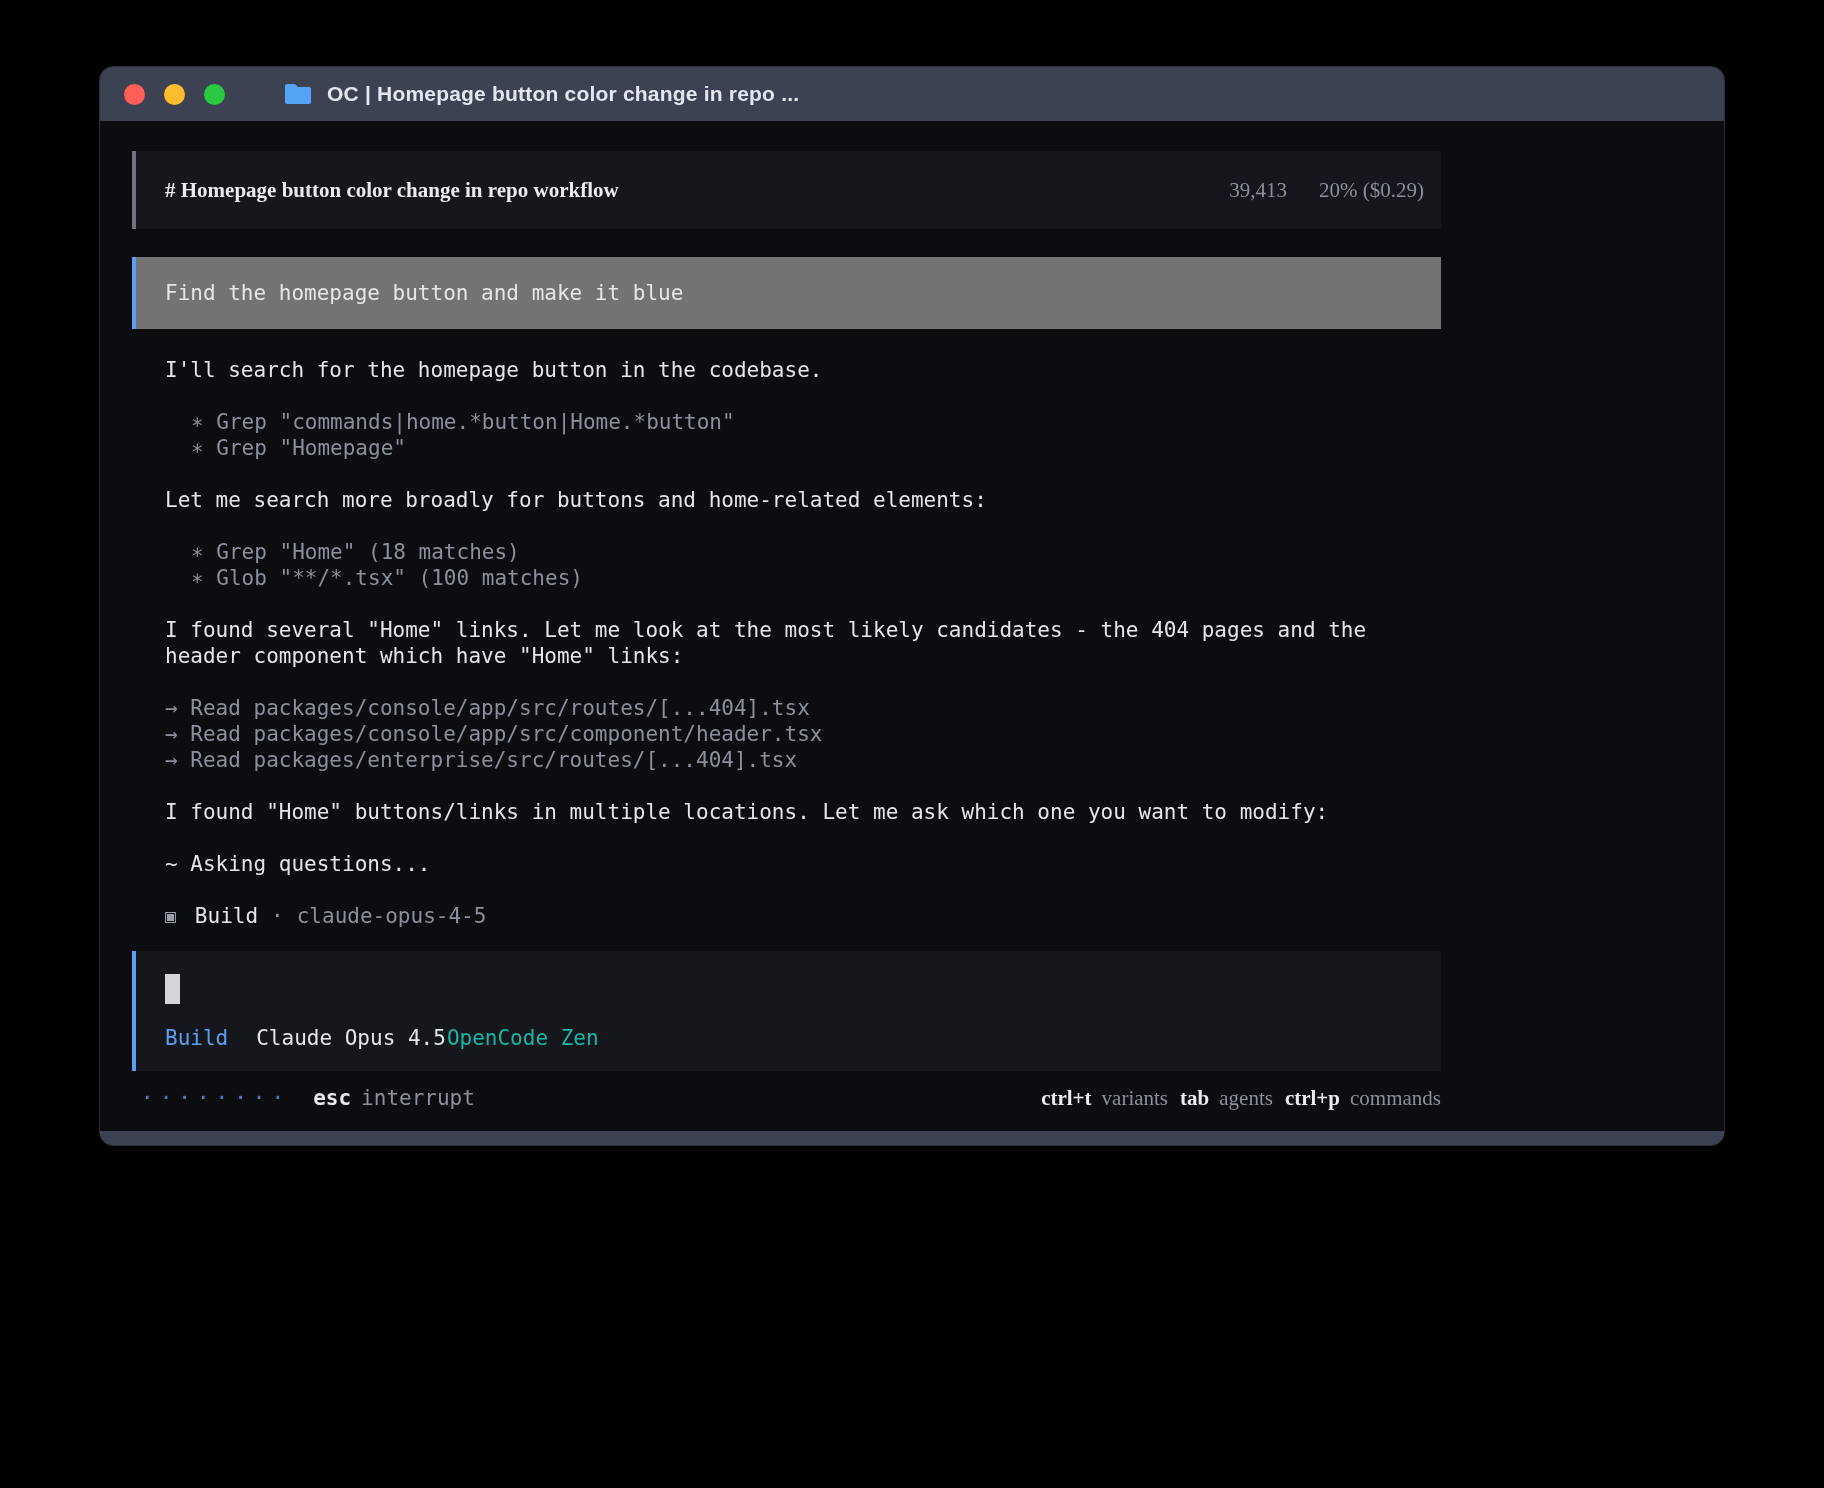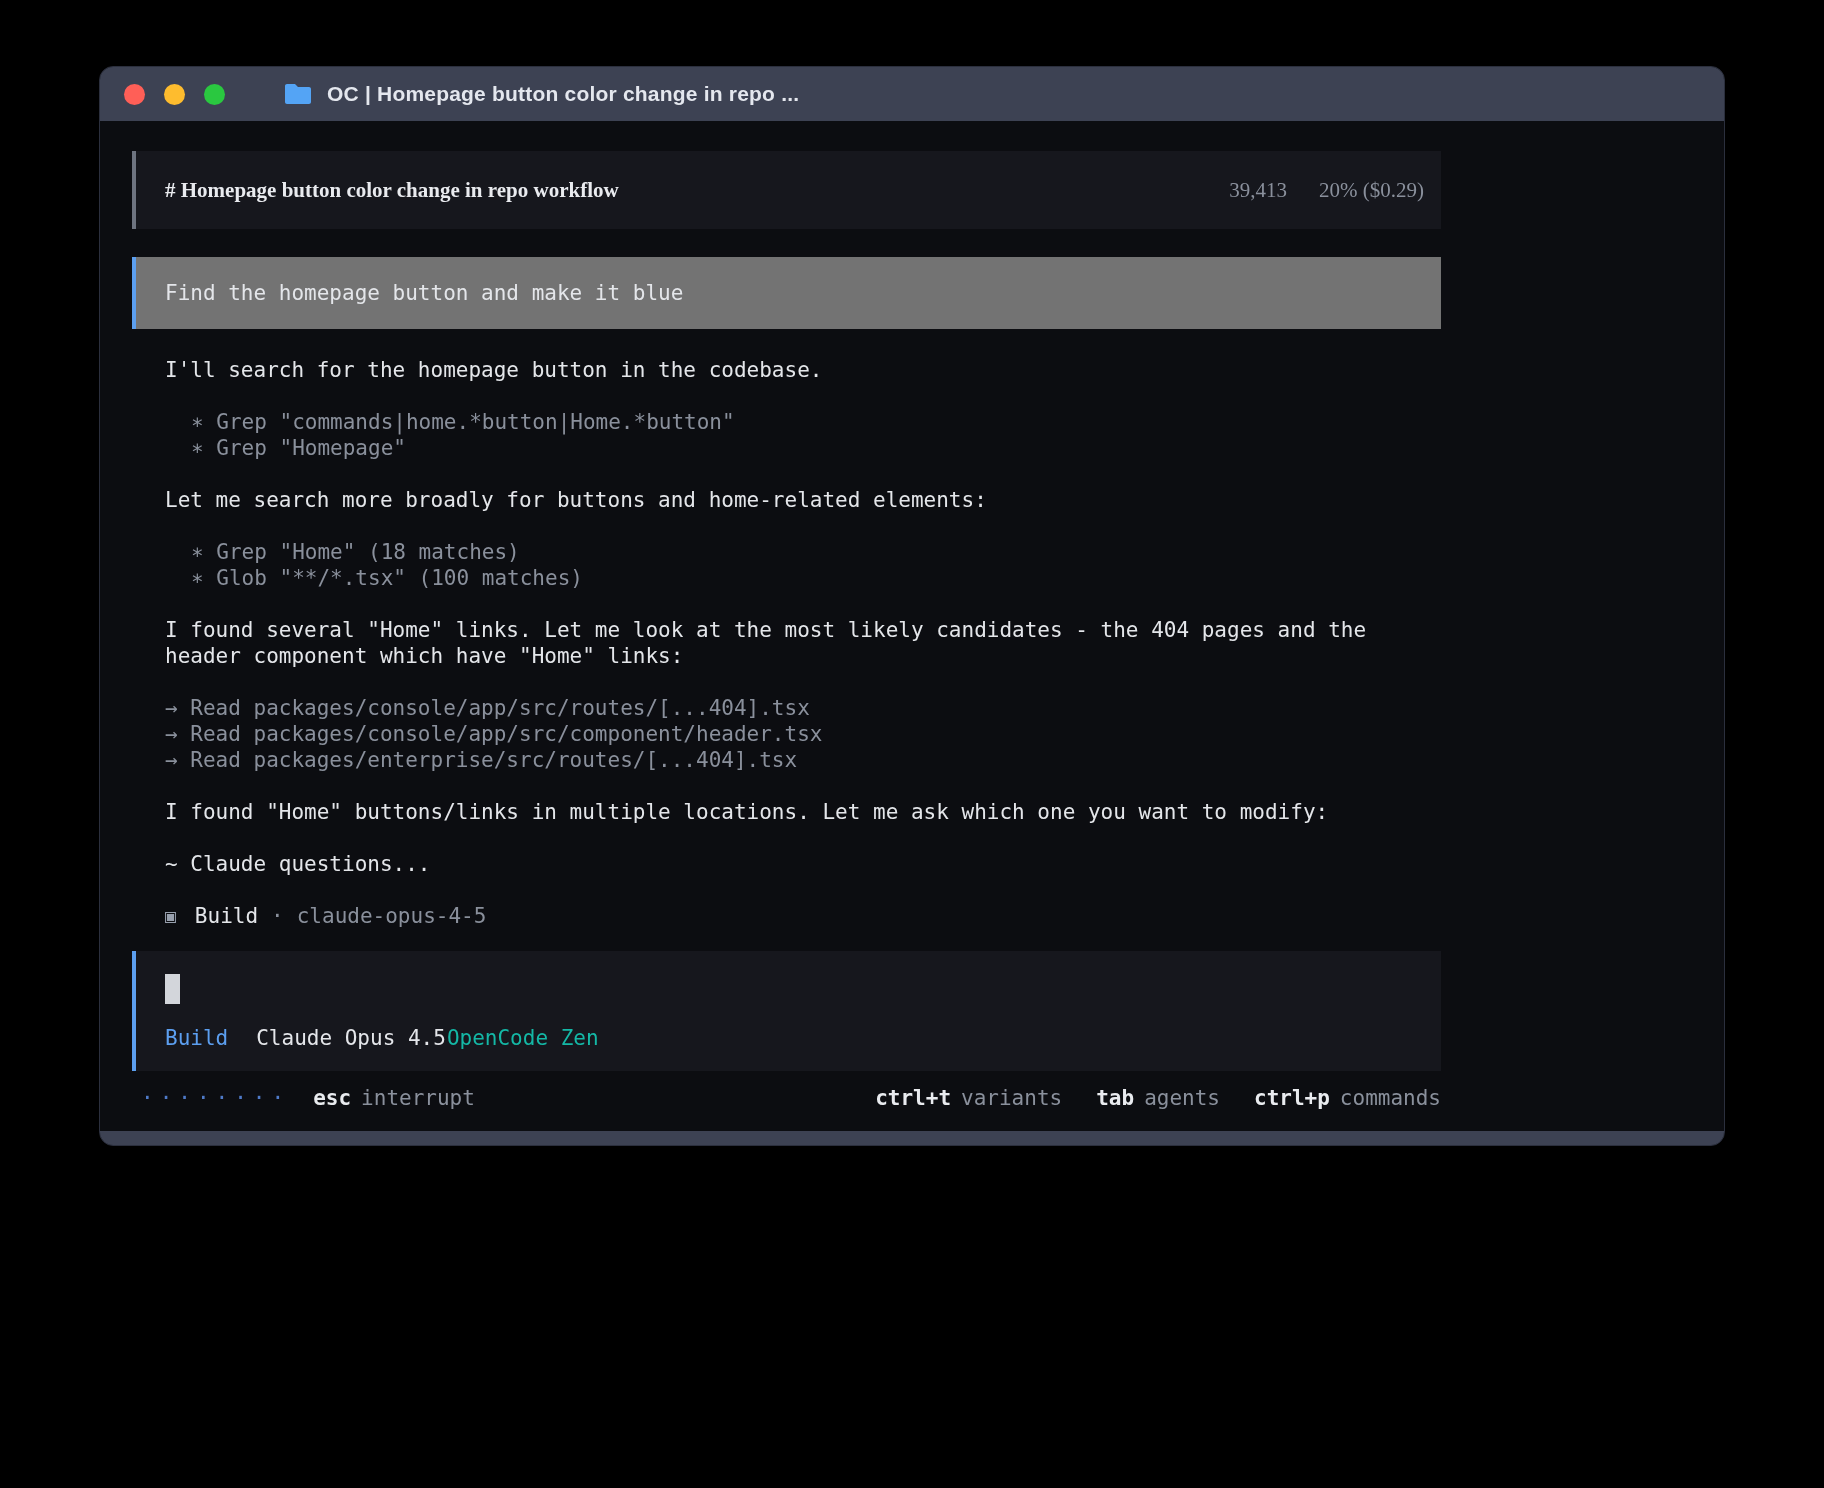--- a/index.html
+++ b/index.html
@@ -47,21 +47,21 @@
     padding:23px 20px 20px 29px; }
   .cursor { display:inline-block; width:15px; height:30px; background:#d3d6db; }
   .input-meta { margin-top:16px; line-height:26px; display:flex; align-items:baseline; }
   .input-mode { color:#5c9ff0; }
   .input-model { color:#e4e6ea; margin-left:28px; }
   .input-provider { color:#14b8a6; margin-left:1px; }
 
   .status-bar { width:1309px; margin-top:14px; padding-left:9px; display:flex;
     justify-content:space-between; align-items:center; line-height:26px; }
   .sb-left { display:flex; align-items:center; gap:23px; }
-  .sb-right { display:flex; gap:34px; }
+  .sb-right { display:flex; gap:12px;font-family:Liberation Serif, serif; }
   .spinner { color:#4f7ac8; letter-spacing:6px; }
   .key { font-weight:bold; color:#e9ebef; }
   .lbl { color:#8a909c; margin-left:10px; }
 
   .bottom-edge { position:absolute; left:0; right:0; bottom:0; height:14px; background:#3d4253; }
 </style>
 </head>
 <body>
 
 <div class="window">
@@ -101,21 +101,21 @@
       <div class="t-line t-tool t-indent gap">∗ Grep "commands|home.*button|Home.*button"</div>
       <div class="t-line t-tool t-indent">∗ Grep "Homepage"</div>
       <div class="t-line gap">Let me search more broadly for buttons and home-related elements:</div>
       <div class="t-line t-tool t-indent gap">∗ Grep "Home" (18 matches)</div>
       <div class="t-line t-tool t-indent">∗ Glob "**/*.tsx" (100 matches)</div>
       <div class="t-line gap">I found several "Home" links. Let me look at the most likely candidates - the 404 pages and the header component which have "Home" links:</div>
       <div class="t-line t-tool gap">→ Read packages/console/app/src/routes/[...404].tsx</div>
       <div class="t-line t-tool">→ Read packages/console/app/src/component/header.tsx</div>
       <div class="t-line t-tool">→ Read packages/enterprise/src/routes/[...404].tsx</div>
       <div class="t-line gap">I found "Home" buttons/links in multiple locations. Let me ask which one you want to modify:</div>
-      <div class="t-line gap">~ Claude questions...</div>
+      <div class="t-line gap">~ Asking questions...</div>
     </div>
 
     <div class="agent-row">
       <span class="agent-icon">▣</span>
       <span class="agent-name">Build</span>
       <span class="agent-sep">·</span>
       <span class="agent-model">claude-opus-4-5</span>
     </div>
 
     <div class="block input-block">

